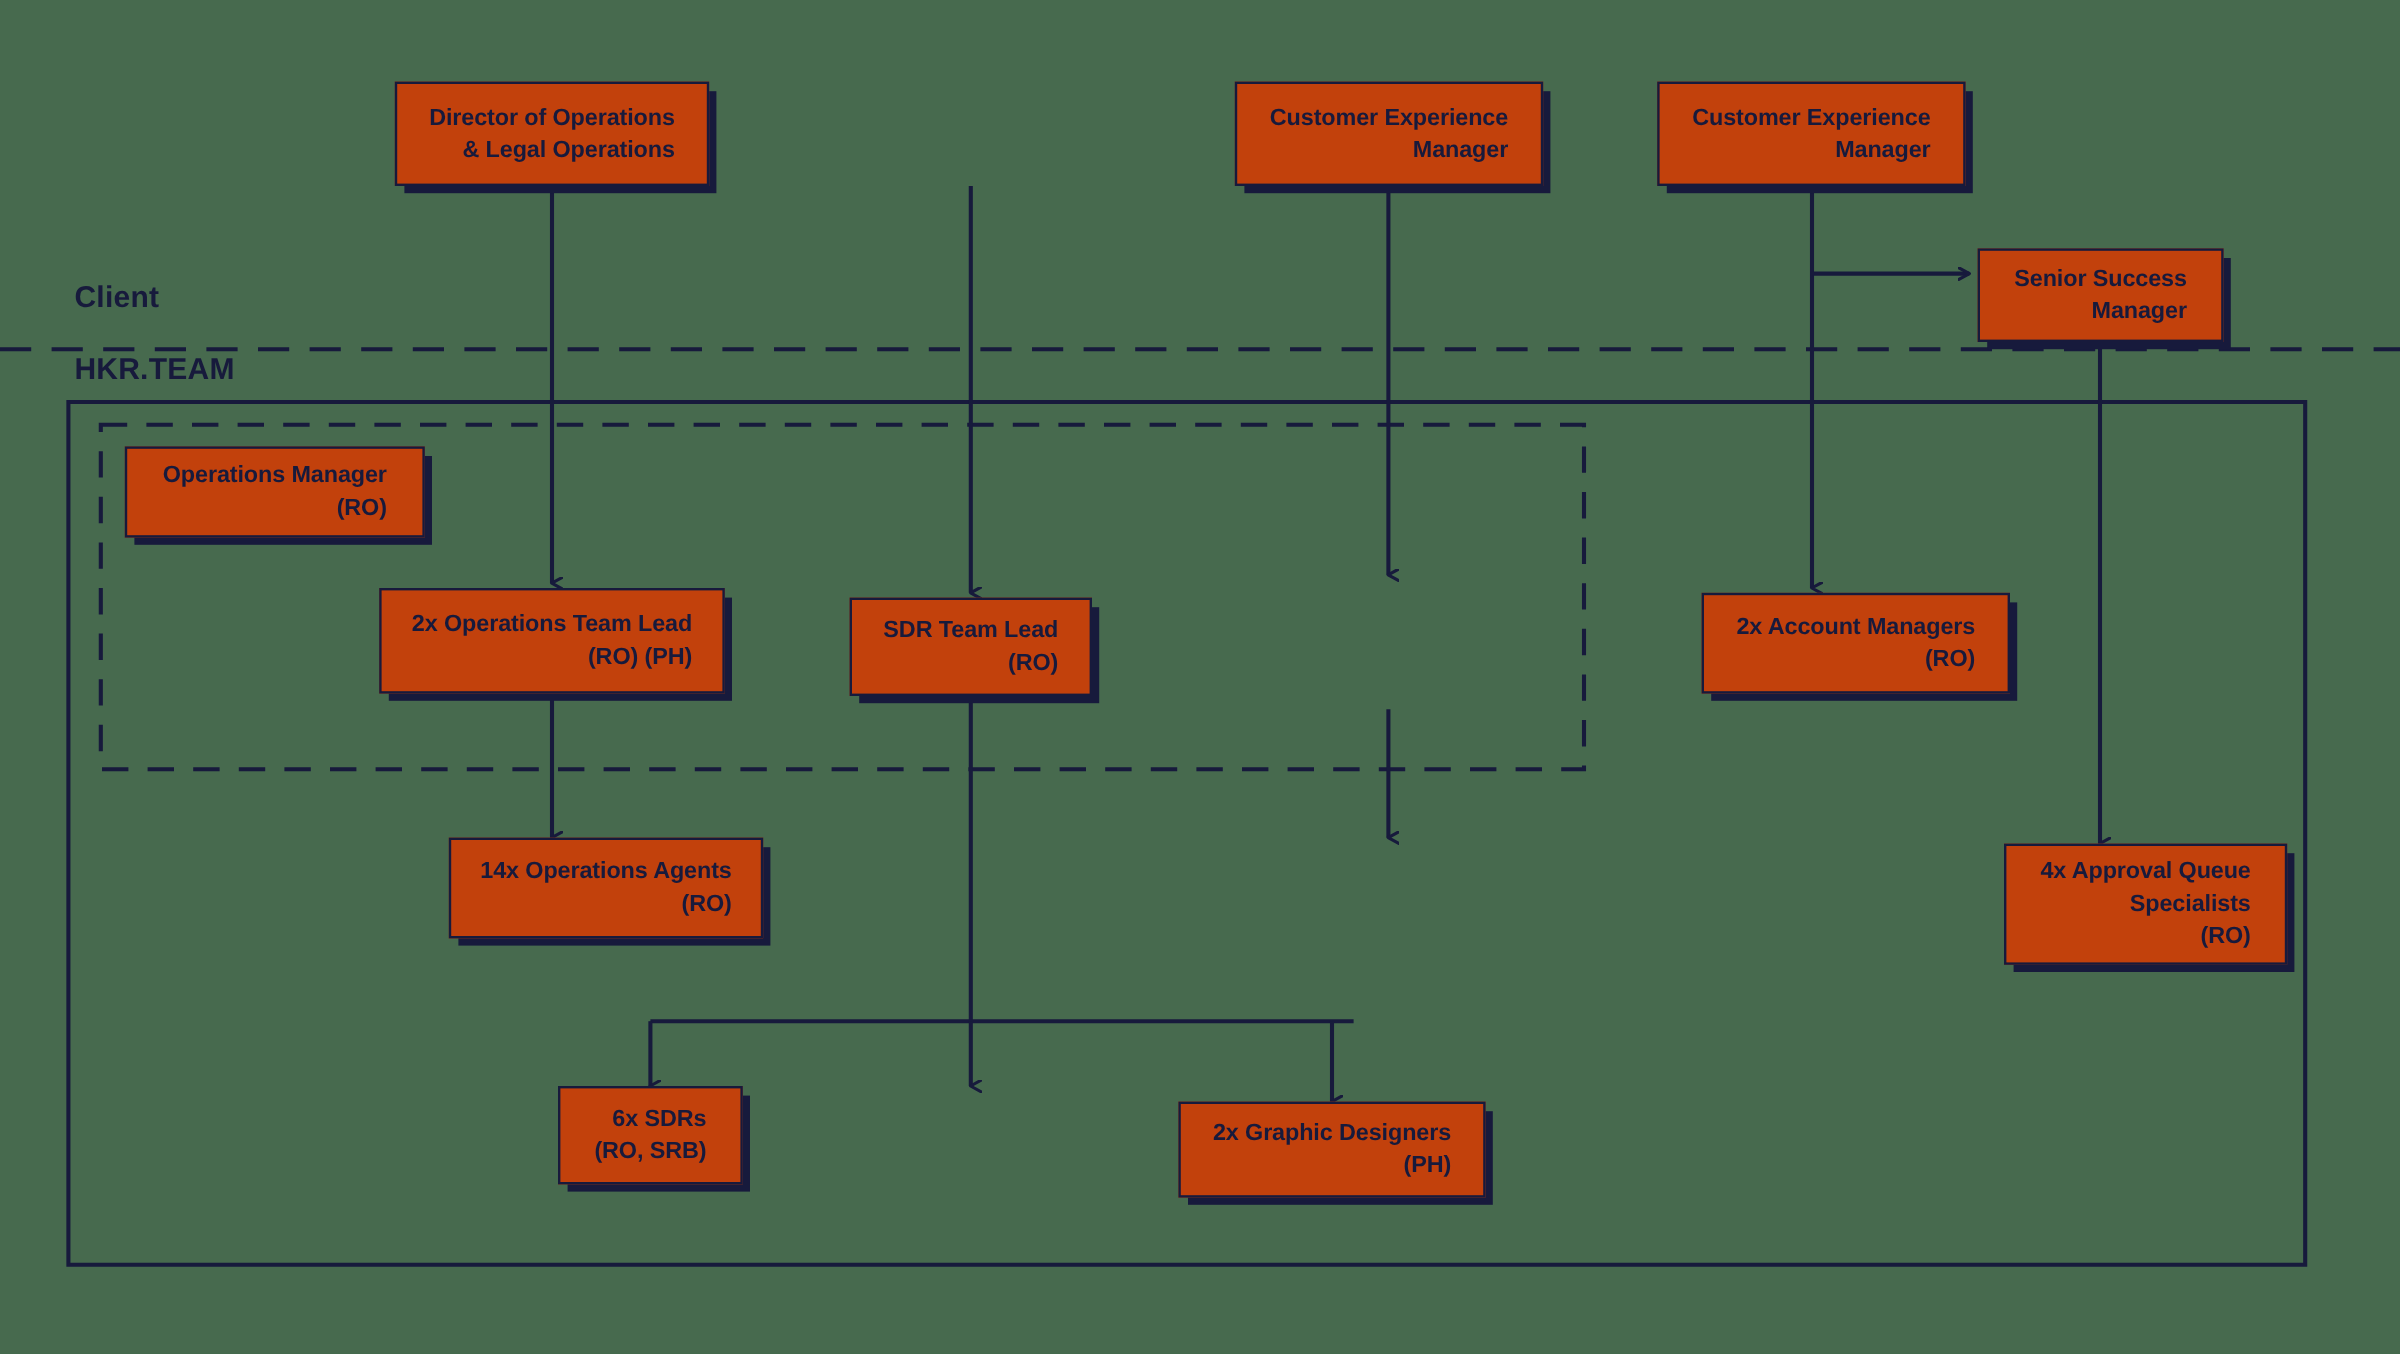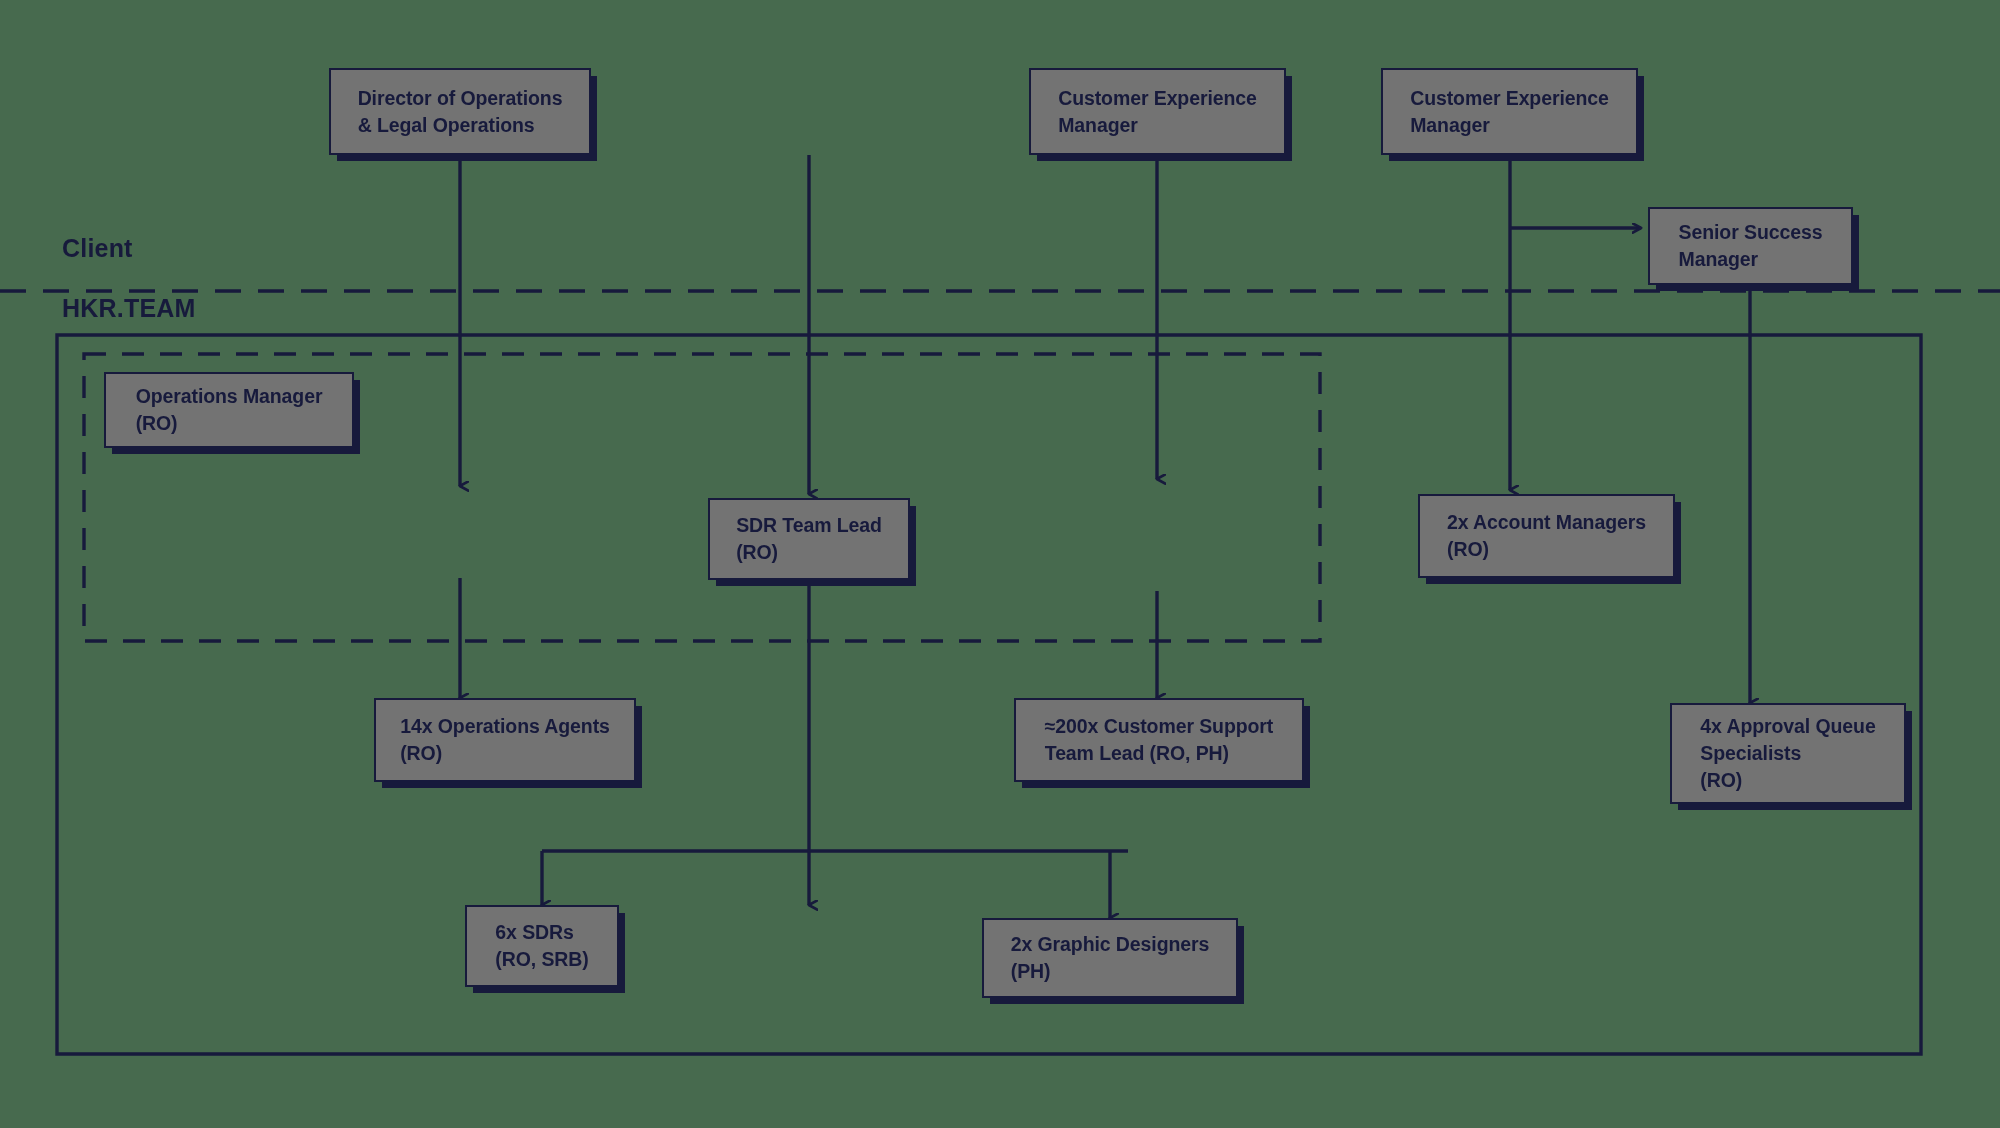--- a/index.html
+++ b/index.html
@@ -18,28 +18,28 @@
   #wires {
     position: absolute;
     inset: 0;
     width: 2000px;
     height: 1128px;
     pointer-events: none;
   }
   .node {
     position: absolute;
     box-sizing: border-box;
-    background: #737373;
+    background: #c2410c;
     border: 2.5px solid #171a3c;
     box-shadow: 7px 7px 0 -1px #171a3c;
     color: #171a3c;
     display: flex;
     align-items: center;
     justify-content: center;
-    text-align: left;
+    text-align: right;
     font-weight: bold;
     font-size: 19.5px;
     line-height: 1.38;
     letter-spacing: -0.1px;
     white-space: pre-line;
     padding: 4px 10px;
     z-index: 4;
   }
   .zone-label {
     position: absolute;
@@ -112,33 +112,33 @@
 
   <div class="node" style="left:1381px; top:68px; width:257px; height:87px;">Customer Experience
 Manager</div>
 
   <div class="node" style="left:1648px; top:188px; width:205px; height:78px;margin-top:19px;">Senior Success
 Manager</div>
 
   <div class="node" style="left:104px; top:372px; width:250px; height:76px;">Operations Manager
 (RO)</div>
 
+  <div class="node" style="left:316px; top:490px; width:288px; height:88px;">2x Operations Team Lead
+(RO) (PH)</div>
 
   <div class="node" style="left:708px; top:498px; width:202px; height:82px;">SDR Team Lead
 (RO)</div>
 
 
   <div class="node" style="left:1418px; top:494px; width:257px; height:84px;">2x Account Managers
 (RO)</div>
 
   <div class="node" style="left:342px; top:698px; width:262px; height:84px;margin-left:32px;">14x Operations Agents
 (RO)</div>
 
-  <div class="node" style="left:1014px; top:698px; width:290px; height:84px;">≈200x Customer Support
-Team Lead (RO, PH)</div>
 
   <div class="node" style="left:1634px; top:703px; width:236px; height:101px;margin-left:36px;">4x Approval Queue
 Specialists
 (RO)</div>
 
   <div class="node" style="left:465px; top:905px; width:154px; height:82px;">6x SDRs
 (RO, SRB)</div>
 
 
   <div class="node" style="left:982px; top:918px; width:256px; height:80px;">2x Graphic Designers

